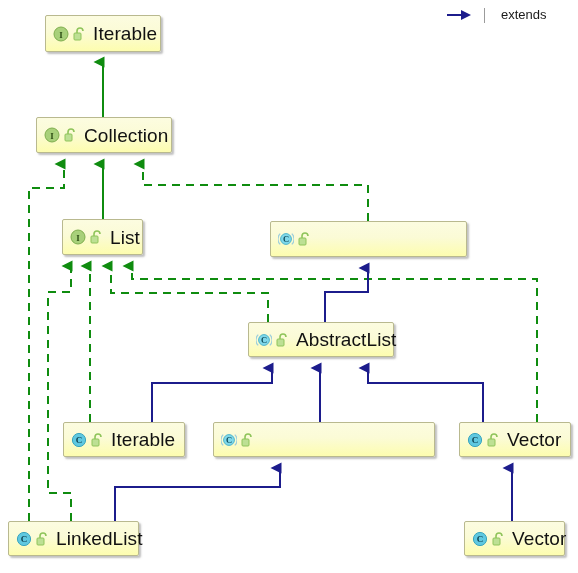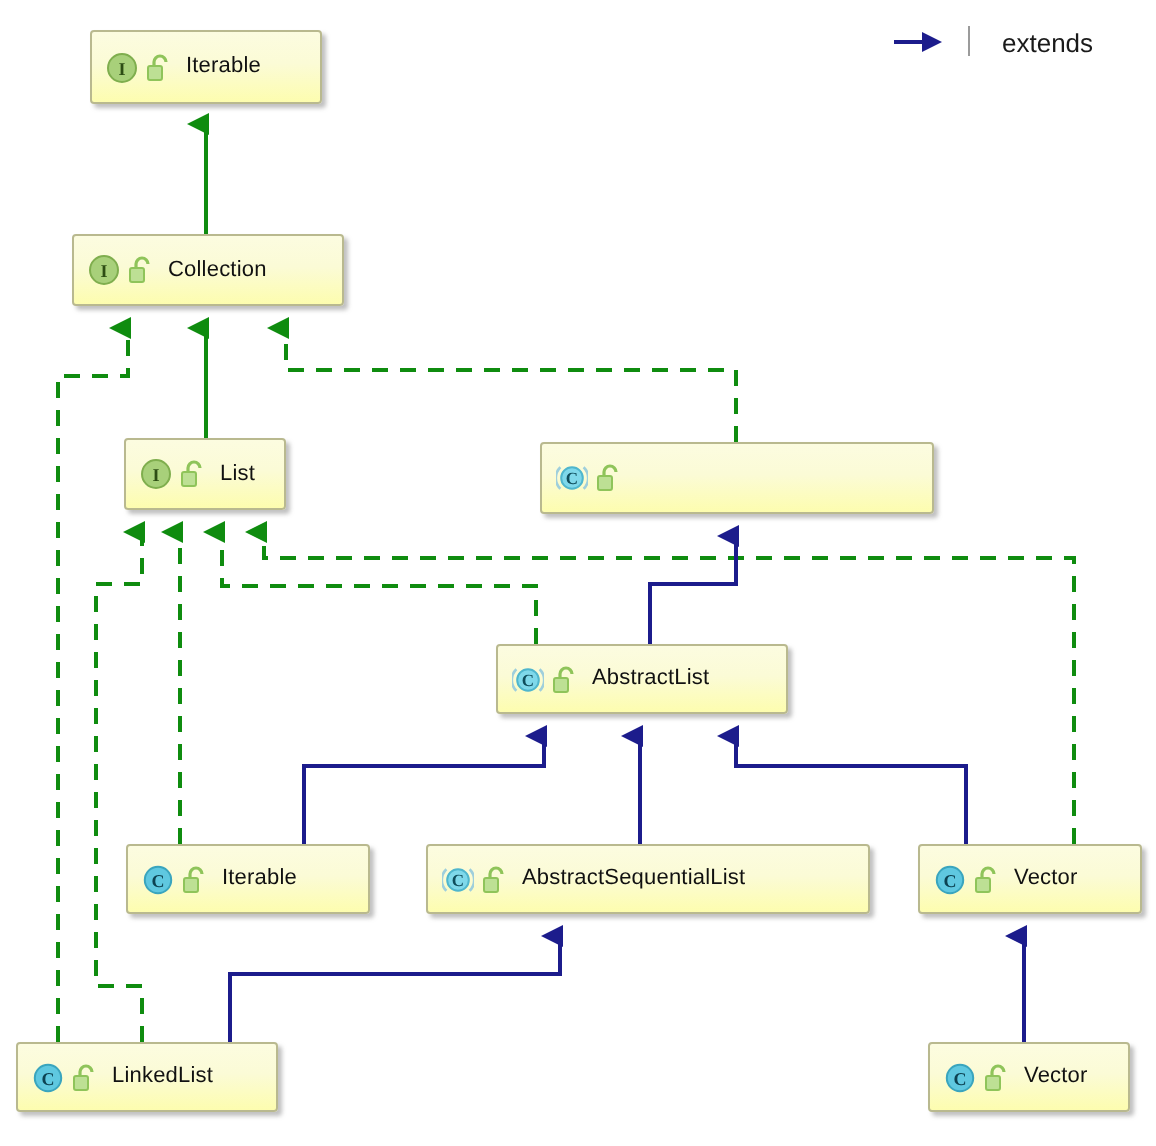--- a/index.html
+++ b/index.html
@@ -35,38 +35,38 @@
     align-items: center;
     padding: 0 9px 0 7px;
     white-space: nowrap;
   }
   .node .icons {
     display: inline-flex;
     align-items: center;
     flex: 0 0 auto;
   }
   .node .label {
-    font-size: 11px;
+    font-size: 19px;
     color: #111111;
     margin-left: 7px;
     line-height: 1;
     letter-spacing: 0.1px;
   }
   .icon-type { width: 16px; height: 16px; display: block; }
   .icon-lock { width: 13px; height: 14px; display: block; margin-left: 4px; }
 
   .legend {
     position: absolute;
     left: 447px;
     top: 8px;
     width: 130px;
   }
   .legend-row {
     display: flex;
-    align-items: flex-end;
+    align-items: flex-start;
     height: 20px;
     gap: 10px;
   }
   .legend-row .swatch { width: 26px; height: 14px; flex: 0 0 auto; }
   .legend-row .sep {
     width: 1px;
     height: 15px;
     background: #9b9b9b;
     margin: 0 6px 0 1px;
     flex: 0 0 auto;
@@ -270,21 +270,20 @@
             <text x="8" y="11.2" text-anchor="middle" font-family="Liberation Serif, serif" font-size="8.5" font-weight="bold" fill="#0f4d5c">C</text>
           </svg>
       </span>
       <span>
         <svg class="icon-lock" viewBox="0 0 13 14">
             <path d="M4 6 V4 a3 3 0 0 1 6 0" fill="none" stroke="#8fc45a" stroke-width="1.6"></path>
             <rect x="1" y="6" width="7" height="7" rx="1" fill="#bde094" stroke="#8fc45a" stroke-width="1"></rect>
           </svg>
       </span>
     </span>
-    <span class="label">AbstractSequentialList</span>
   </div>
 
   <div class="node" style="left:459px;top:422px;width:112px;height:35px;">
     <span class="icons">
       <span>
         <svg class="icon-type" viewBox="0 0 16 16">
             <circle cx="8" cy="8" r="6.6" fill="#5fc8e0" stroke="#3aa5be" stroke-width="1"></circle>
             <text x="8" y="11.4" text-anchor="middle" font-family="Liberation Serif, serif" font-size="9" font-weight="bold" fill="#0d4252">C</text>
           </svg>
       </span>

